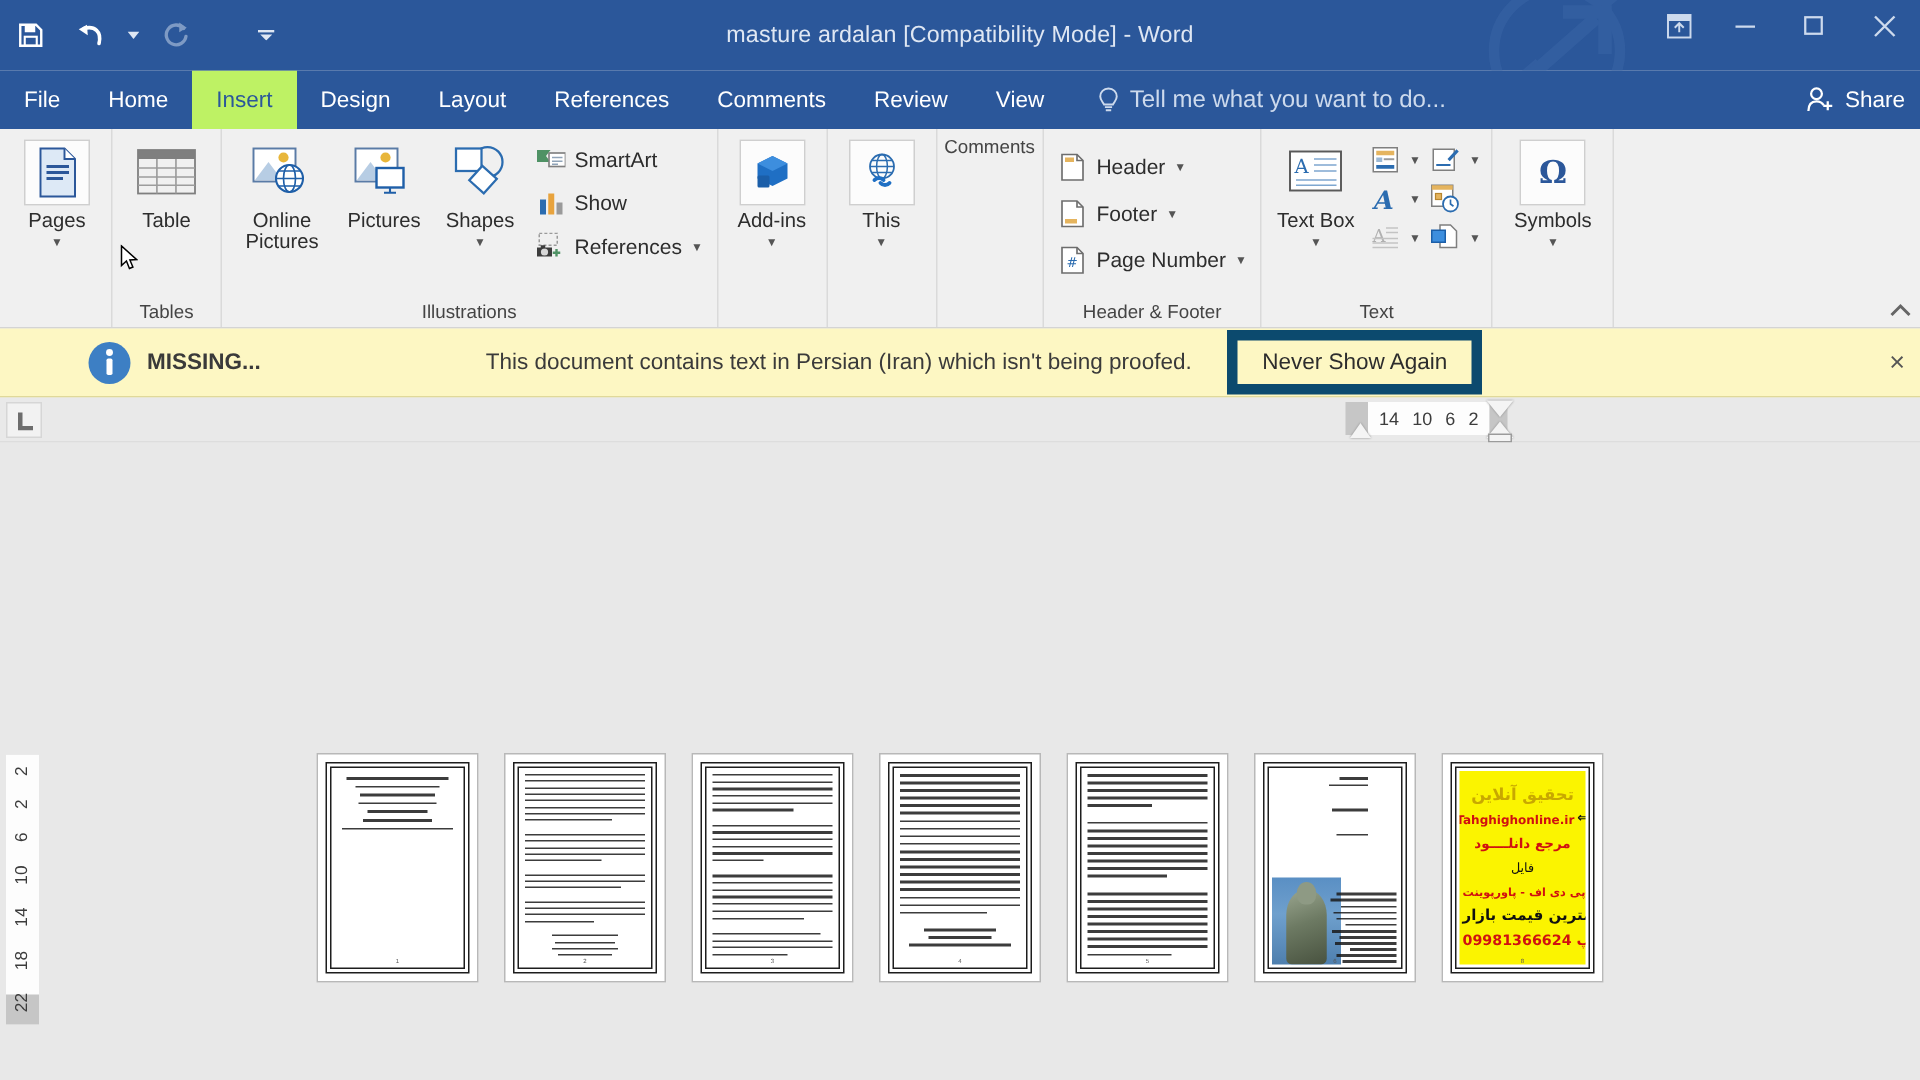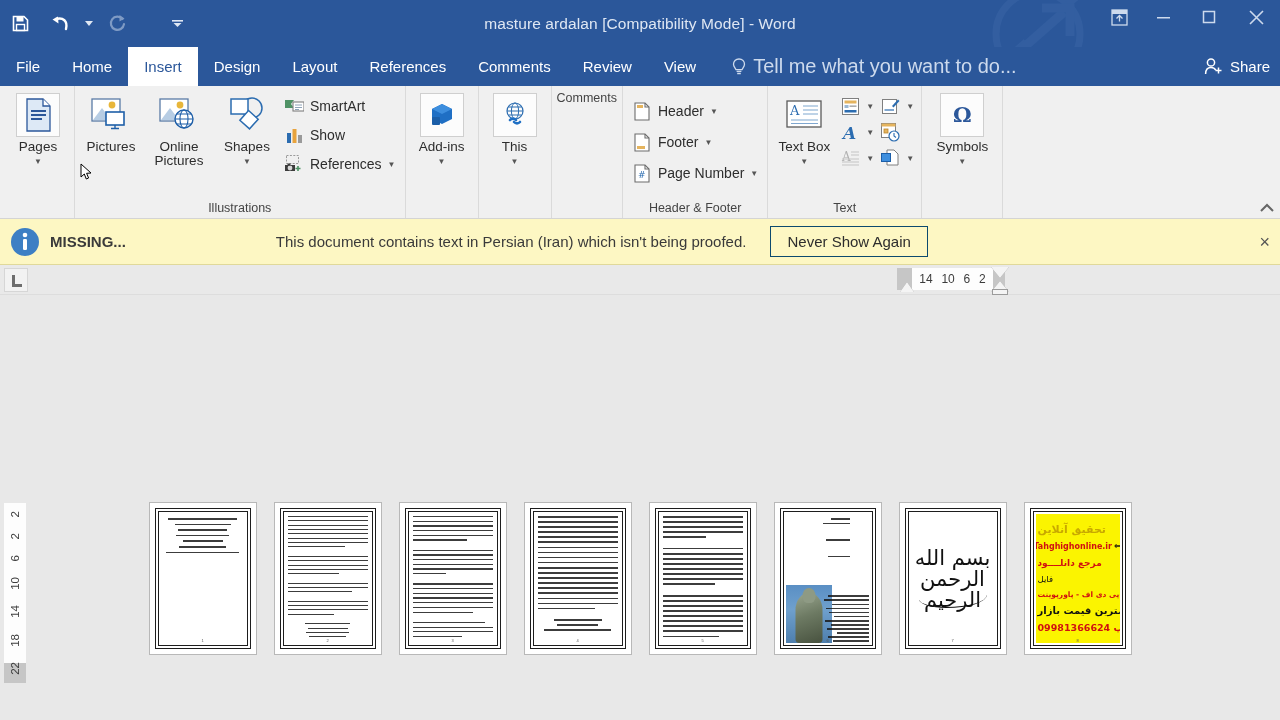--- a/index.html
+++ b/index.html
@@ -68,26 +68,26 @@
     display: flex; align-items: stretch;
     overflow: hidden;
   }
   .tab {
     padding: 0 16px;
     display: flex; align-items: center;
     color: #ffffff; font-size: 15px;
     white-space: nowrap;
   }
   .tab.active {
-    background: #ffffff;
+    background: #bef264;
     color: #2b579a;
   }
   .tellme {
     display: flex; align-items: center; gap: 7px;
-    color: #cddaed; font-size: 20px; padding-left: 20px;
+    color: #cddaed; font-size: 16px; padding-left: 20px;
     white-space: nowrap;
   }
   .share {
     position: absolute; right: 10px; top: 0; bottom: 0;
     display: flex; align-items: center; gap: 7px;
     color: #ffffff; font-size: 15px;
   }
 
   
   .ribbon {
@@ -170,38 +170,38 @@
     position: absolute; right: 6px; bottom: 4px;
     color: #666; font-size: 11px;
   }
 
   
   .msgbar {
     position: relative;
     height: 46px;
     background: #fdf7c3;
     border-bottom: 1px solid #e0d99a;
-    display: flex; align-items: center;
+    display: flex; align-items: center; padding-left: 48px;
   }
   .msg-info {
     width: 34px; height: 34px; margin-left: 8px;
     flex: 0 0 34px;
     display: flex; align-items: center; justify-content: center;
   }
   .msg-title {
     font-size: 15px; color: #3a3a3a; font-weight: bold;
     margin-left: 8px; white-space: nowrap;
   }
   .msg-text {
     font-size: 15px; color: #3a3a3a;
     margin-left: 150px; white-space: nowrap;
   }
   .msg-btn {
     margin-left: 24px;
-    background: #fdf7c3; border: 1px solid #0c4a6e;
+    background: #fdf7c3; border: 7px solid #0c4a6e;
     padding: 6px 16px; font-size: 15px; color: #2d2d2d;
     font-family: "Liberation Sans", sans-serif;
   }
   .msg-close {
     position: absolute; right: 4px; top: 50%;
     transform: translateY(-50%);
     font-size: 18px; color: #555; padding: 0 6px;
   }
 
   
@@ -376,21 +376,21 @@
   .adpage {
     position: absolute; left: 2px; top: 2px; right: 2px; bottom: 2px;
     background: #fbf400;
     display: flex; flex-direction: column;
     align-items: center; justify-content: space-evenly;
     padding: 3px 2px;
     overflow: hidden;
   }
   .ad-l {
     font-family: "DejaVu Sans", sans-serif;
-    width: 100%;
+    text-align: center; width: 100%;
     line-height: 1.05;
     white-space: nowrap;
   }
   .ad-l1 { font-size: 11px; color: #c8a800; font-weight: bold; letter-spacing: -0.5px; }
   .ad-l2 { font-size: 8px; color: #d01010; font-weight: bold; }
   .ad-l3 { font-size: 9px; color: #d01010; font-weight: bold; }
   .ad-l4 { font-size: 8.5px; color: #111; font-weight: normal; }
   .ad-l5 { font-size: 7.5px; color: #d01010; font-weight: bold; }
   .ad-l6 { font-size: 10px; color: #111; font-weight: bold; }
   .ad-l7 { font-size: 9.5px; color: #d01010; font-weight: bold; }
@@ -521,47 +521,62 @@
             <rect x="8" y="20" width="11" height="2" fill="#2b579a"></rect>
           </svg>
         </span>
         <span class="lbl">Pages</span>
         <span class="car">▼</span>
       </div>
     </div>
     <div class="rgroup-label"></div>
   </div>
 
-
   <div class="rgroup">
     <div class="rgroup-body">
       <div class="bigbtn">
         <span class="ico">
-          <svg width="42" height="34" viewBox="0 0 42 34">
-            <rect x="2" y="1" width="28" height="22" fill="#fff" stroke="#5a7ba6" stroke-width="1.3"></rect>
-            <circle cx="22" cy="7" r="3.4" fill="#e8b63a"></circle>
-            <path d="M3 22 L12 10 L21 22 Z" fill="#b7cde4"></path>
-            <rect x="16" y="14" width="18" height="13" fill="#fff" stroke="#1f5fa8" stroke-width="1.6"></rect>
-            <path d="M25 27 V30 M21 30.5 H29" stroke="#1f5fa8" stroke-width="1.4"></path>
+          <svg width="42" height="36" viewBox="0 0 42 36">
+            <rect x="2" y="3" width="38" height="6" fill="#7f7f7f"></rect>
+            <rect x="2" y="3" width="38" height="29" fill="none" stroke="#7f7f7f" stroke-width="1.2"></rect>
+            <path d="M2 15 H40 M2 21 H40 M2 26.5 H40 M14.6 9 V32 M27.3 9 V32" stroke="#9c9c9c" stroke-width="1.1"></path>
           </svg>
         </span>
-        <span class="lbl">Pictures</span>
-      </div>
+        <span class="lbl">Table</span>
+      </div>
+    </div>
+    <div class="rgroup-label">Tables</div>
+  </div>
+
+  <div class="rgroup">
+    <div class="rgroup-body">
       <div class="bigbtn wide">
         <span class="ico">
           <svg width="42" height="34" viewBox="0 0 42 34">
             <rect x="2" y="1" width="28" height="22" fill="#fff" stroke="#5a7ba6" stroke-width="1.3"></rect>
             <circle cx="22" cy="7" r="3.4" fill="#e8b63a"></circle>
             <path d="M3 22 L12 10 L21 22 Z" fill="#b7cde4"></path>
             <circle cx="26" cy="21" r="9" fill="#fff" stroke="#1f5fa8" stroke-width="1.4"></circle>
             <ellipse cx="26" cy="21" rx="4" ry="9" fill="none" stroke="#1f5fa8" stroke-width="1.1"></ellipse>
             <path d="M17 21 H35 M18.4 16 H33.6 M18.4 26 H33.6" stroke="#1f5fa8" stroke-width="1.1"></path>
           </svg>
         </span>
         <span class="lbl">Online Pictures</span>
+      </div>
+      <div class="bigbtn">
+        <span class="ico">
+          <svg width="42" height="34" viewBox="0 0 42 34">
+            <rect x="2" y="1" width="28" height="22" fill="#fff" stroke="#5a7ba6" stroke-width="1.3"></rect>
+            <circle cx="22" cy="7" r="3.4" fill="#e8b63a"></circle>
+            <path d="M3 22 L12 10 L21 22 Z" fill="#b7cde4"></path>
+            <rect x="16" y="14" width="18" height="13" fill="#fff" stroke="#1f5fa8" stroke-width="1.6"></rect>
+            <path d="M25 27 V30 M21 30.5 H29" stroke="#1f5fa8" stroke-width="1.4"></path>
+          </svg>
+        </span>
+        <span class="lbl">Pictures</span>
       </div>
       <div class="bigbtn">
         <span class="ico">
           <svg width="44" height="36" viewBox="0 0 44 36">
             <circle cx="27" cy="11" r="10" fill="none" stroke="#2b6cb0" stroke-width="1.5"></circle>
             <rect x="6" y="2" width="17" height="15" fill="#fff" stroke="#2b6cb0" stroke-width="1.5"></rect>
             <rect x="18" y="16" width="13" height="13" fill="#fff" stroke="#2b6cb0" stroke-width="1.5" transform="rotate(42 24 22)"></rect>
           </svg>
         </span>
         <span class="lbl">Shapes</span>
@@ -1022,29 +1037,20 @@
           <div class="tline" style="width:90%"></div>
               <div class="tline" style="width:68%"></div>
           <div class="tline" style="width:88%"></div>
               <div class="tline" style="width:78%"></div>
         </div>
         <div class="pgno">6</div>
       </div>
         </div>
     </div>
 
-    <div class="thumb">
-      <div class="thumb-inner">
-          <div class="thumb-inner2">
-        <div class="callig">بسم الله الرحمن الرحیم</div>
-        <div class="callig-sw"></div>
-        <div class="pgno">7</div>
-      </div>
-        </div>
-    </div>
 
     <div class="thumb">
       <div class="thumb-inner">
           <div class="thumb-inner2">
         <div class="adpage">
           <div class="ad-l ad-l1">تحقیق آنلاین</div>
           <div class="ad-l ad-l2" style="display:flex;align-items:center;justify-content:center;gap:2px">
             <span>Tahghighonline.ir</span>
             <span class="ad-arrow">⇐</span>
           </div>

